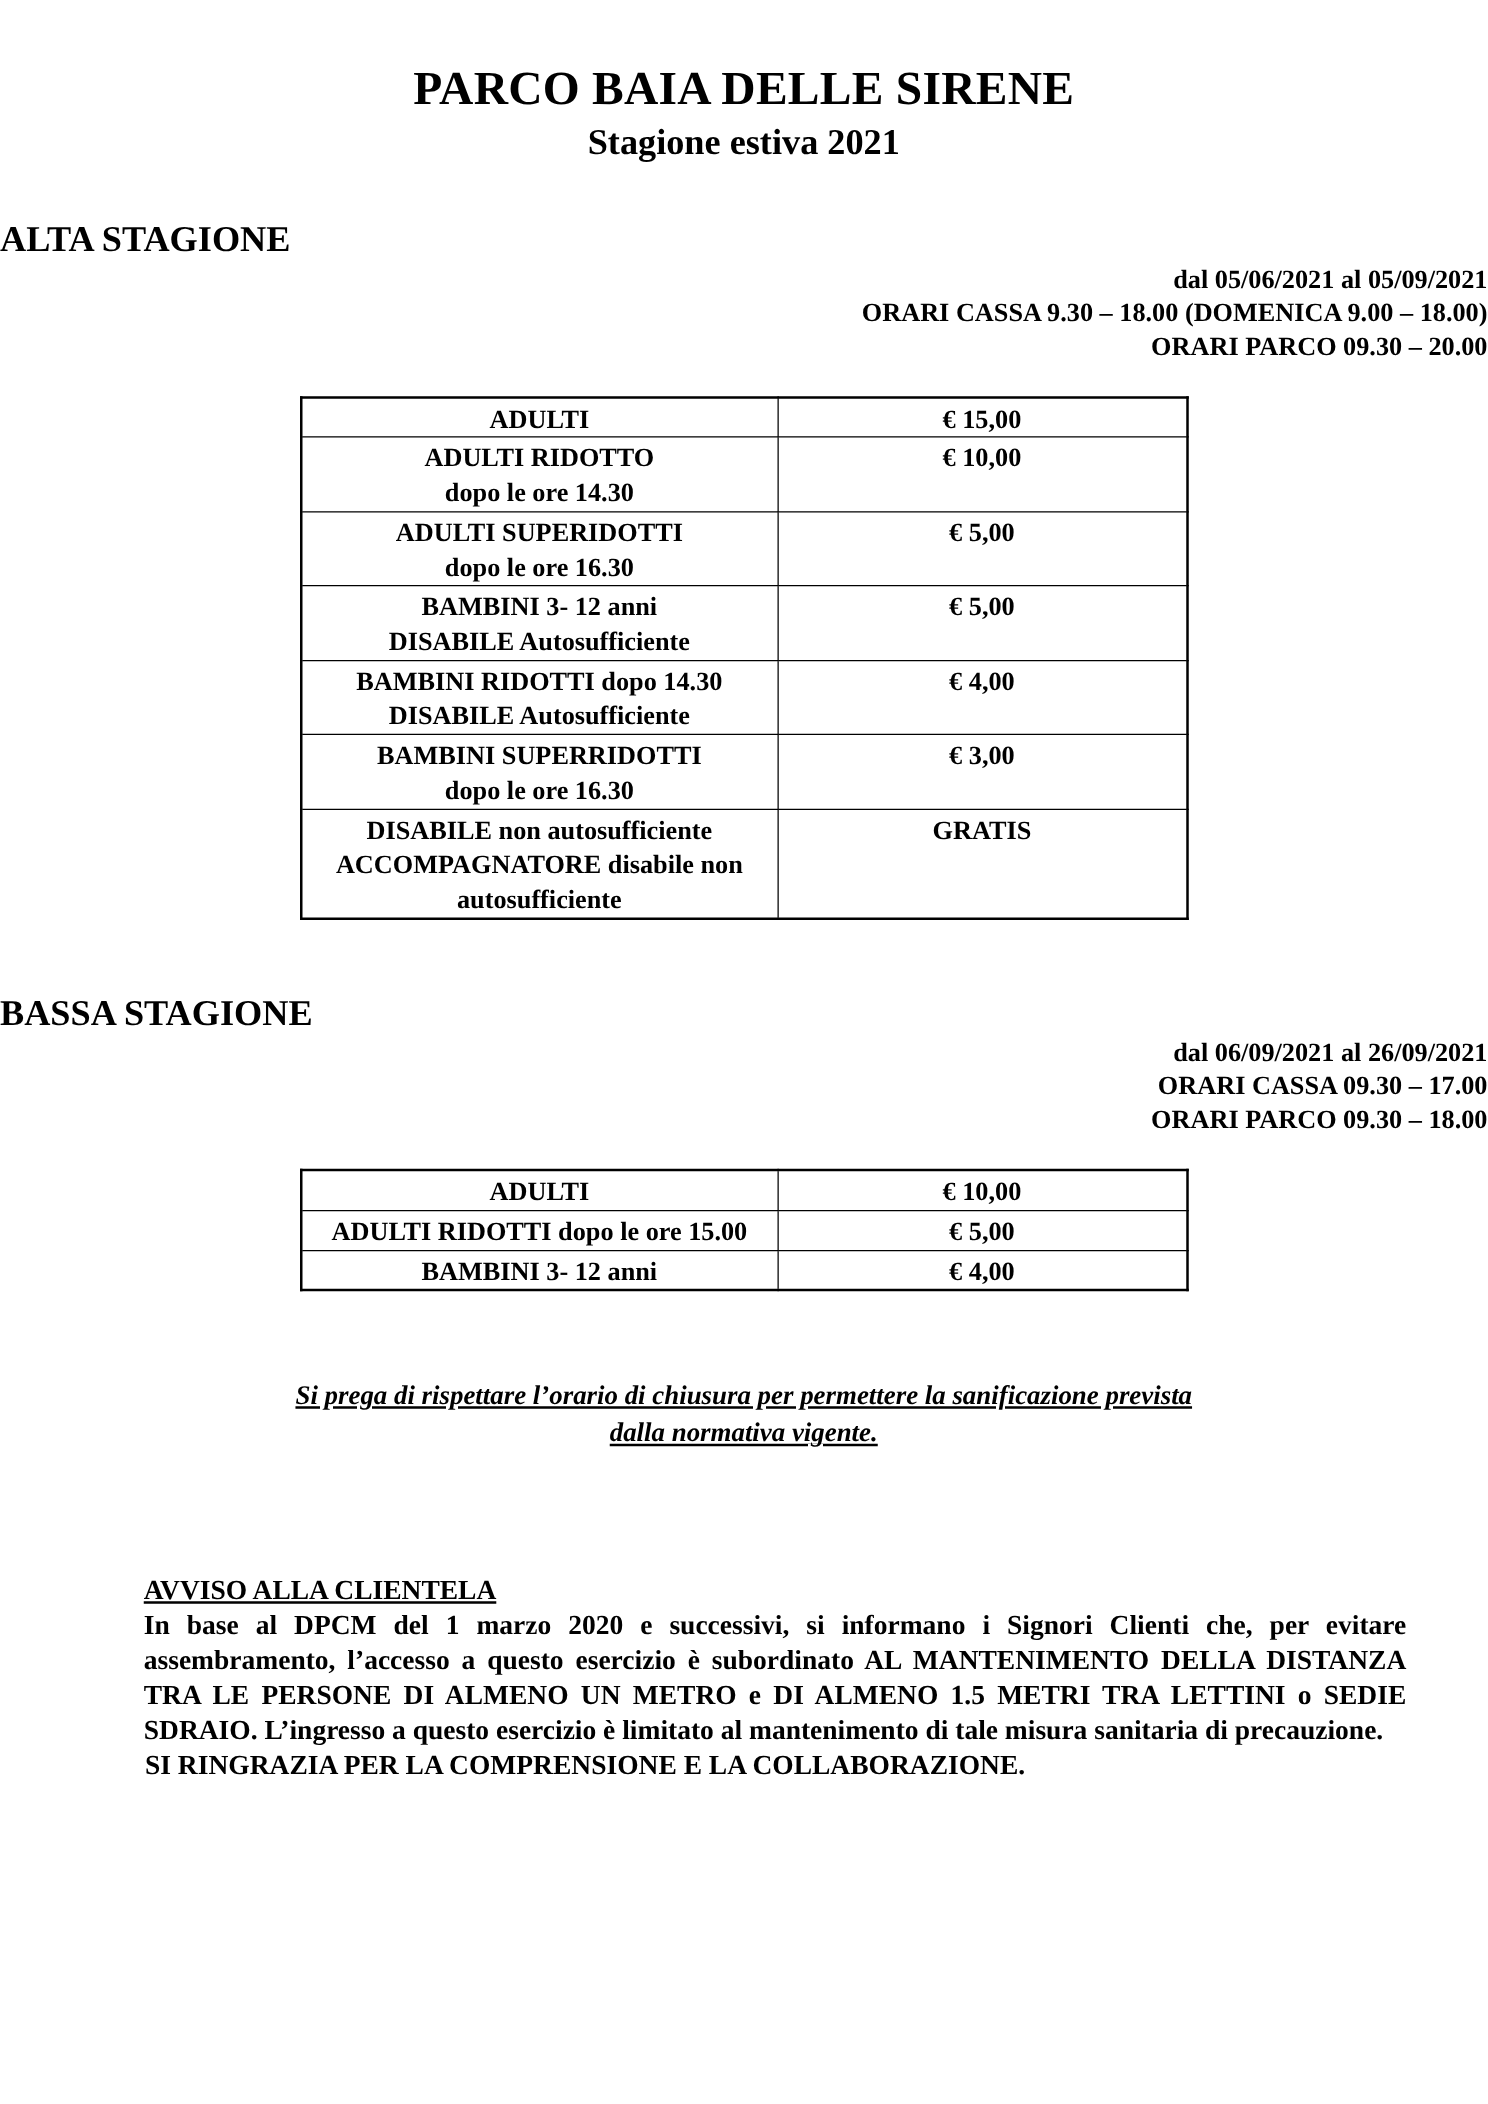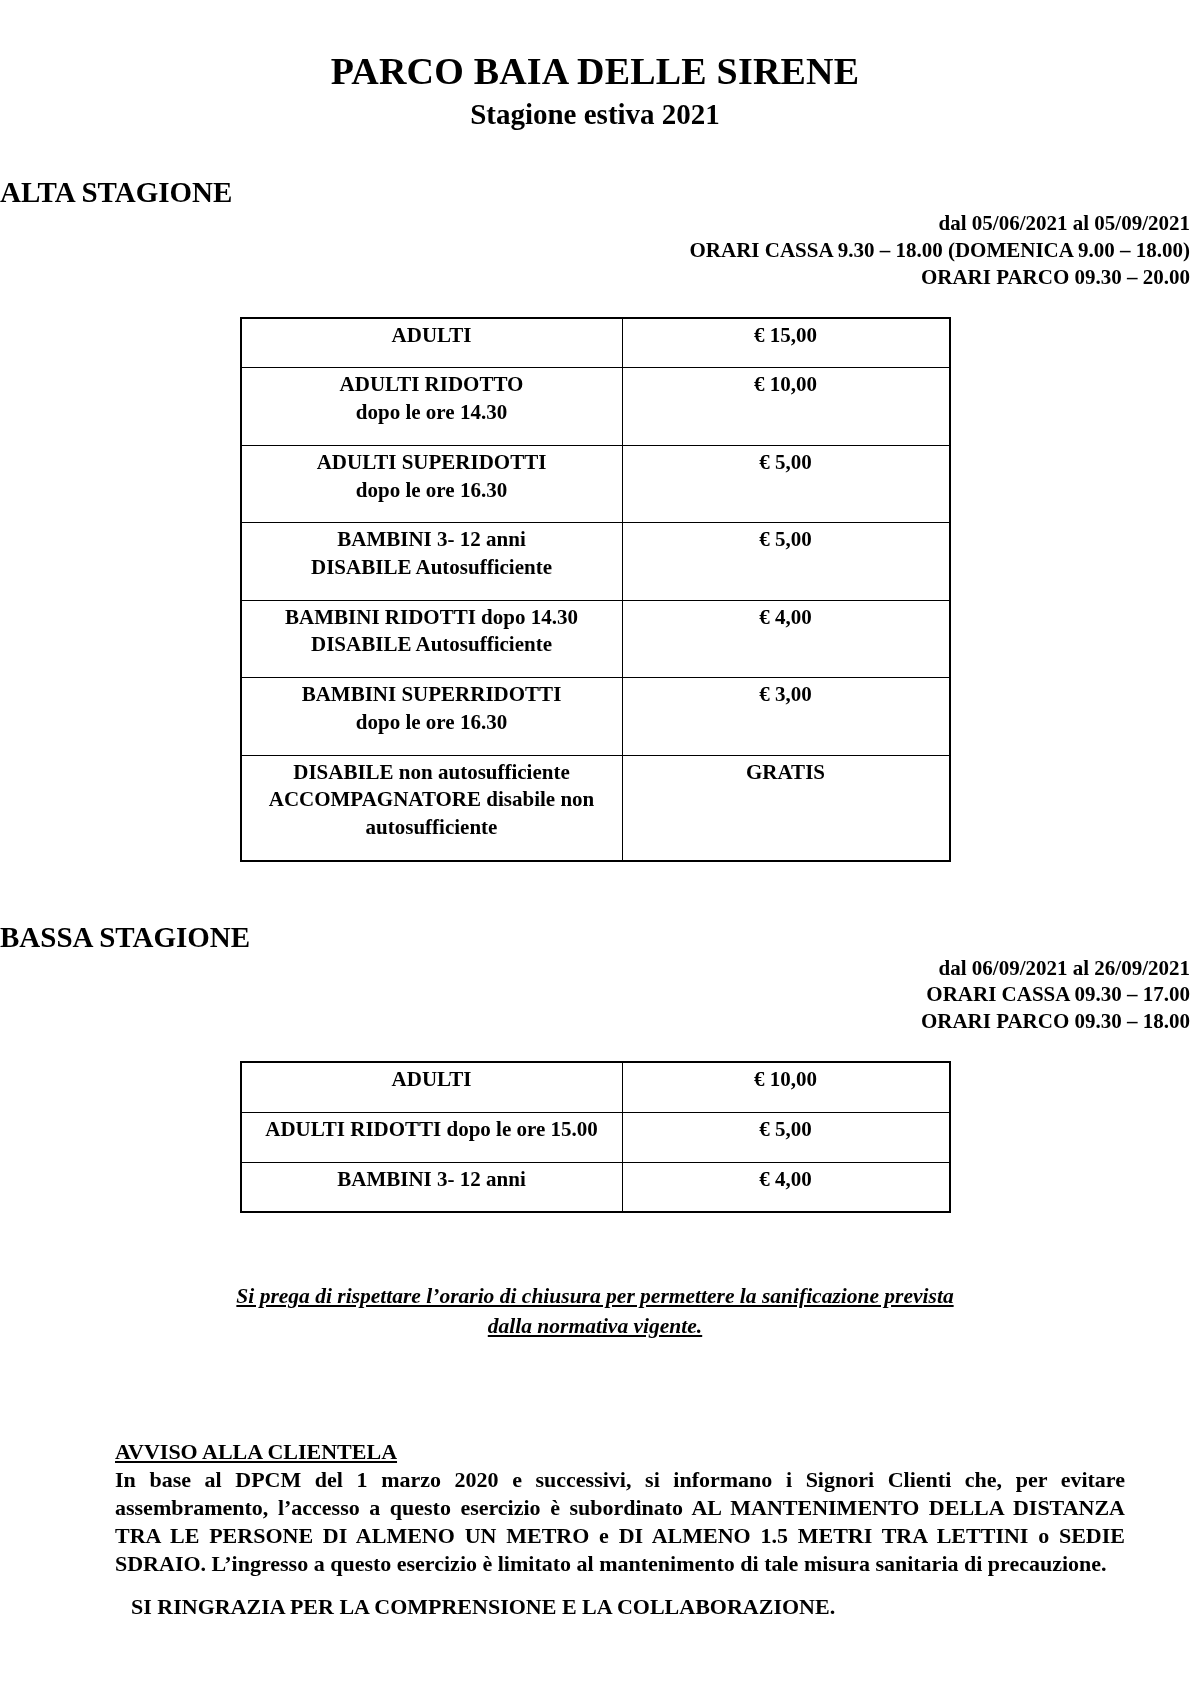--- a/index.html
+++ b/index.html
@@ -70,21 +70,21 @@
     border: 2px solid #000;
     table-layout: fixed;
   }
   table.price-table td {
     border: 1.5px solid #000;
     font-weight: bold;
     font-size: 21px;
     line-height: 1.32;
     text-align: center;
     vertical-align: top;
-    padding: 3px 4px 18px 4px;
+    padding: 3px 4px 0 4px;
   }
   table.price-table td.label-cell { width: 372px; }
   table.price-table td.price-cell { width: 318px; }
 
   .tbl-alta { margin-top: 0; }
 
   
   .notice {
     margin: 12px;
     padding: 0 118px;
@@ -116,21 +116,21 @@
     font-size: 22px;
     line-height: 1.26;
     text-align: justify;
     margin: 0;
   }
   .avviso-last {
     font-weight: bold;
     font-size: 22px;
     line-height: 1.26;
     text-align: left;
-    margin: 16px;
+    margin: 1px;
   }
 </style>
 </head>
 <body>
 
 <div class="page">
 
   <h1 class="doc-title">PARCO BAIA DELLE SIRENE</h1>
   <h2 class="doc-subtitle">Stagione estiva 2021</h2>
 

